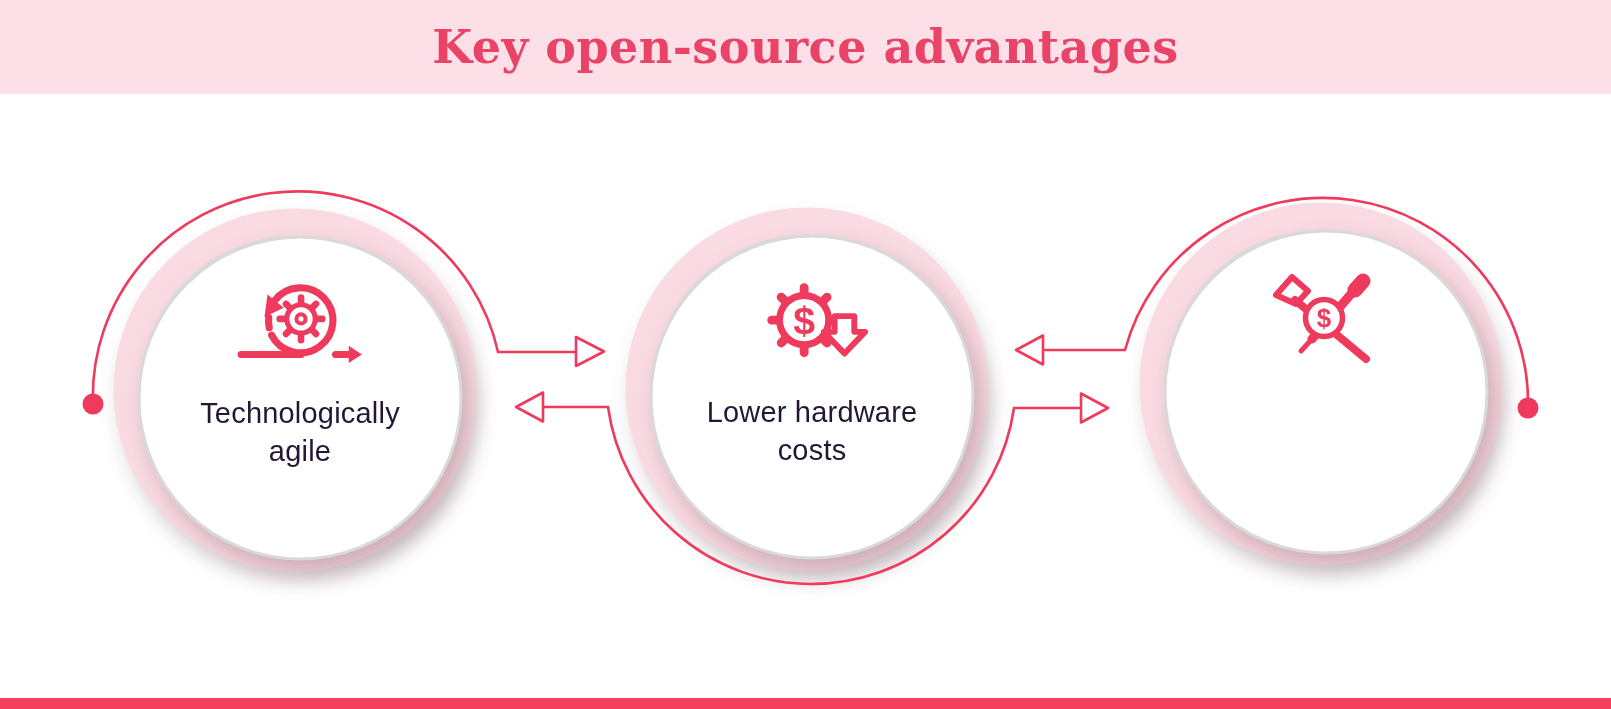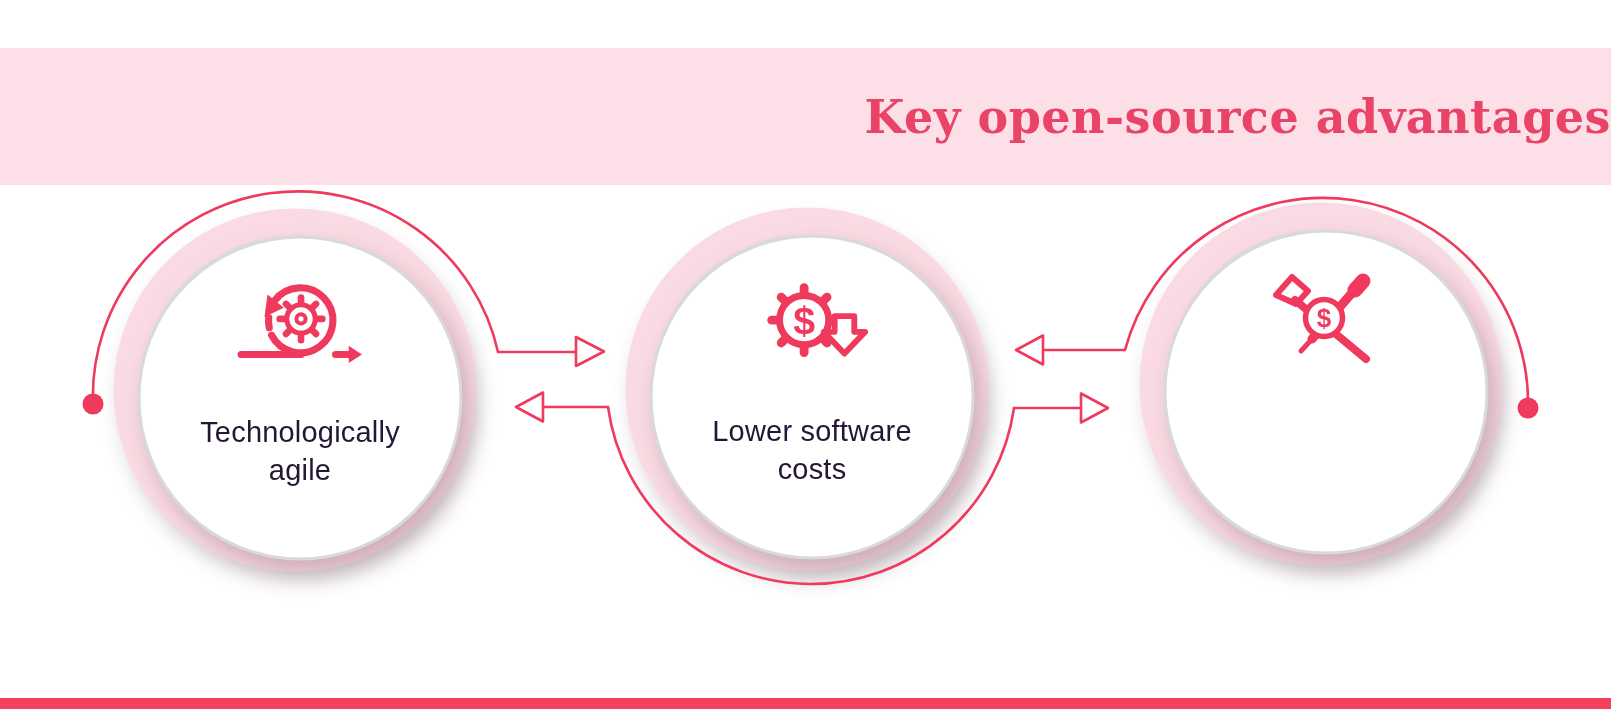--- a/index.html
+++ b/index.html
@@ -12,23 +12,23 @@
     --edge:#D9D9D9;
     --bg:#FFFFFF;
   }
   html,body{margin:0;padding:0;}
   .canvas{
     position:relative;width:1611px;height:709px;overflow:hidden;
     background:var(--bg);
     font-family:"Liberation Sans",sans-serif;
   }
   .band{
-    position:absolute;left:0;top:0;width:100%;height:137px;
+    position:absolute;left:0;top:0;width:100%;height:94px;
     background:var(--band);
-    display:flex;align-items:center;justify-content:flex-end;margin-top:48px;
+    display:flex;align-items:center;justify-content:center;
   }
   .band h1{
     margin:0;
     font-family:"DejaVu Serif",serif;
     font-weight:700;font-size:46px;letter-spacing:0.5px;
     color:var(--title);
   }
   .diagram{position:absolute;left:0;top:0;width:1611px;height:709px;}
   .ring{fill:none;stroke:var(--ring);stroke-width:27;
         filter:drop-shadow(4px 11px 9px rgba(90,55,70,0.20));}
@@ -37,21 +37,21 @@
   .conn{fill:none;stroke:var(--accent);stroke-width:2.6;}
   .arrowhead{fill:#fff;stroke:var(--accent);stroke-width:2.6;stroke-linejoin:round;}
   .dot{fill:var(--accent);stroke:none;}
   .node{
     position:absolute;width:340px;height:270px;
     display:flex;flex-direction:column;align-items:center;
     pointer-events:none;
   }
   .node .icon-wrap{height:106px;display:flex;align-items:center;justify-content:center;}
   .node-label{
-    margin-top:35px;
+    margin-top:16px;
     font-size:29px;line-height:1.32;font-weight:500;
     color:var(--dark);text-align:center;white-space:pre-line;
     letter-spacing:0.2px;
   }
   
   .ic{stroke:var(--accent);fill:none;stroke-linecap:round;stroke-linejoin:round;}
   .icf{fill:var(--accent);stroke:none;}
   .icw{fill:#fff;stroke:var(--accent);stroke-linejoin:round;}
   .ictext{fill:var(--accent);font-family:"Liberation Sans",sans-serif;font-weight:bold;}
   .footer-bar{
@@ -127,21 +127,21 @@
           <line class="ic" stroke-width="9" x1="19" y1="46" x2="85" y2="46"></line>
           <line class="ic" stroke-width="9" x1="28.7" y1="22.7" x2="75.3" y2="69.3"></line>
           <line class="ic" stroke-width="9" x1="75.3" y1="22.7" x2="28.7" y2="69.3"></line>
           <circle class="icw" stroke-width="7" cx="52" cy="46" r="25"></circle>
         </g>
         <text class="ictext" x="52" y="60" font-size="40" text-anchor="middle">$</text>
 
         <path class="icw" stroke-width="6" d="M 83 42 V 58 H 72 L 93 80 L 114 58 H 103 V 42 Z"></path>
       </svg>
     </div>
-    <div class="node-label">Lower software
+    <div class="node-label">Lower hardware
 costs</div>
   </div>
 
   <div class="node" style="left:1156px;top:266px;">
     <div class="icon-wrap">
       <svg width="124" height="100" viewBox="0 0 120 100">
 
         <g>
           <polygon class="icw" stroke-width="6" points="10,26 26,8 42,22 30,35"></polygon>
           <line class="ic" stroke-width="8" x1="29" y1="31" x2="100" y2="90"></line>

